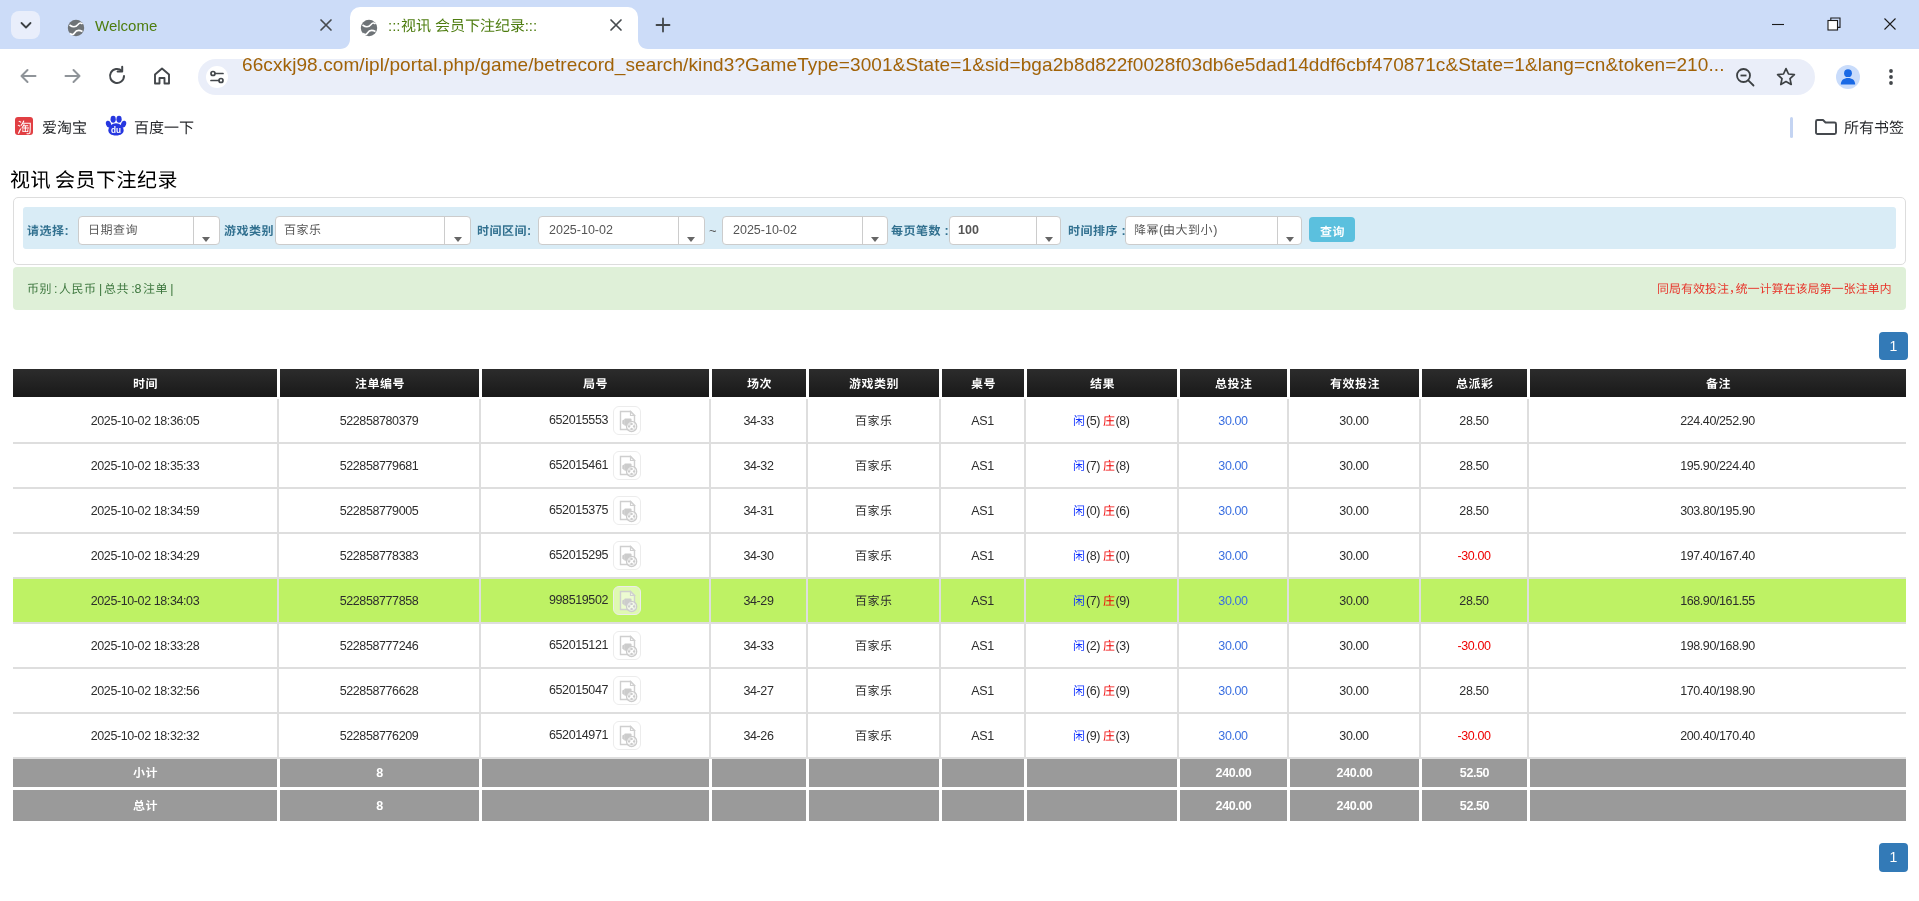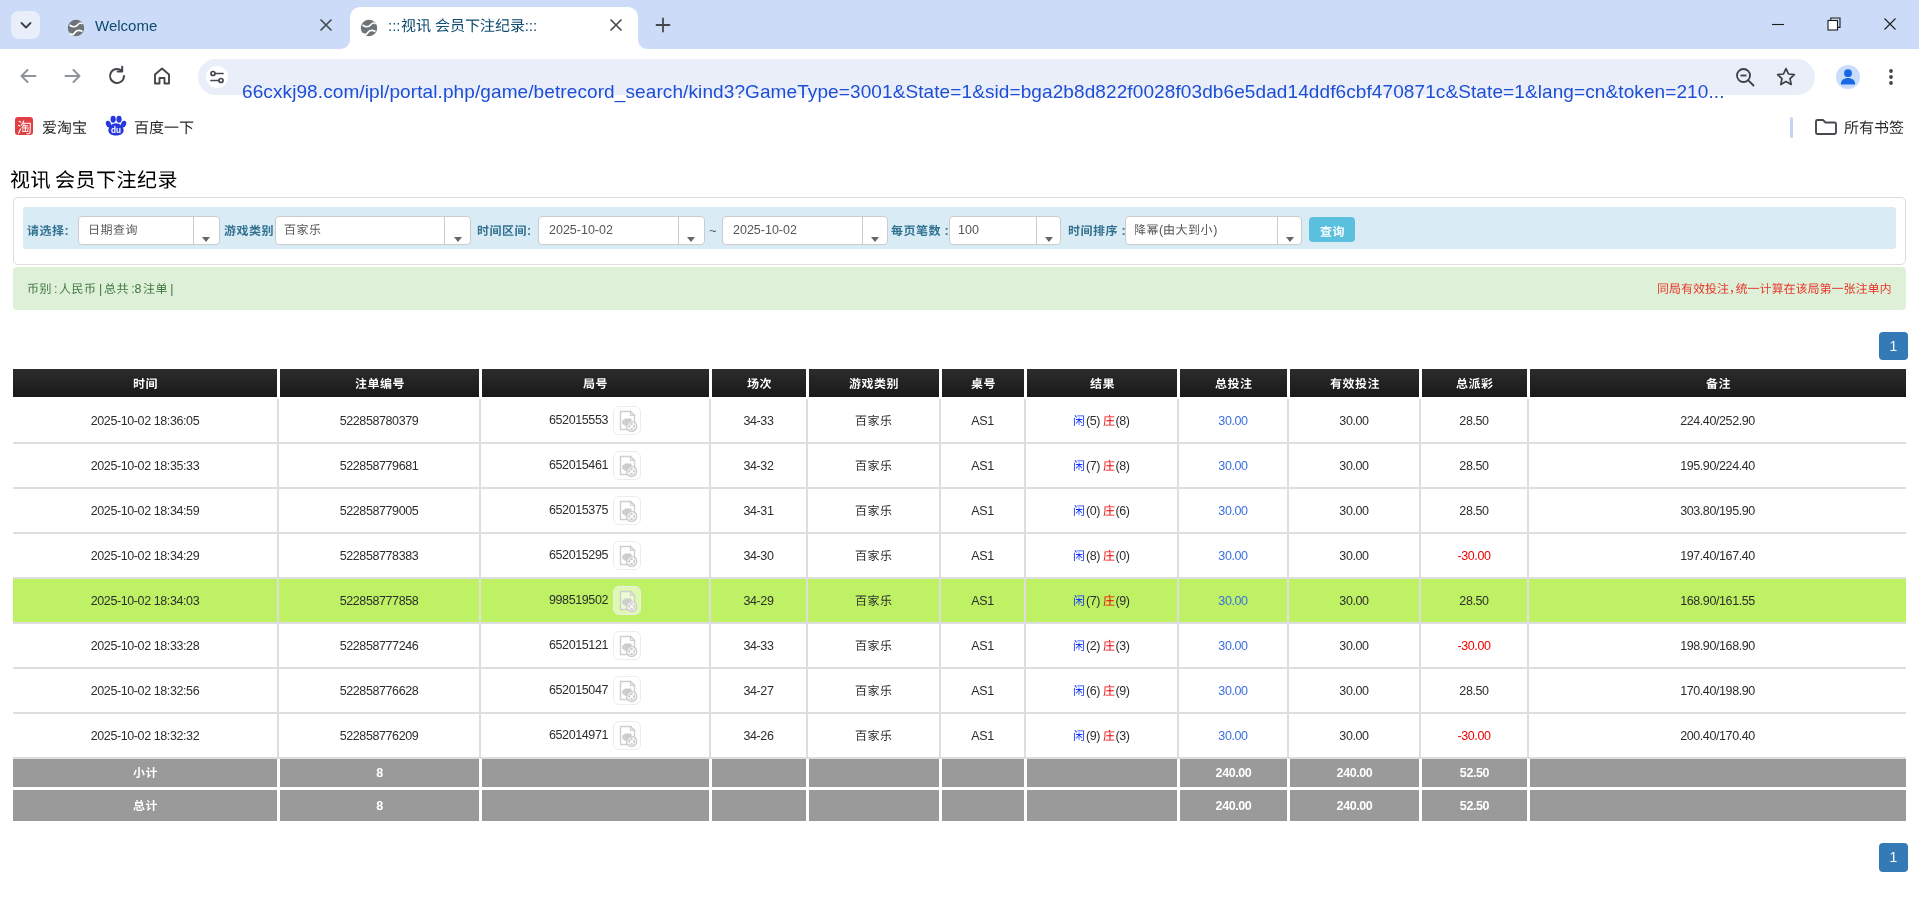--- a/index.html
+++ b/index.html
@@ -1,20 +1,20 @@
 <!DOCTYPE html>
 <html><head><meta charset="utf-8"><title>:::视讯 会员下注纪录:::</title>
 <style>
 * { margin:0; padding:0; }
 html,body { width:1919px; height:901px; overflow:hidden; }
 body { font-family:"Liberation Sans",sans-serif; background:#fff; position:relative; }
 .ab { position:absolute; }
 svg.cj { overflow:visible; fill:currentColor; }
-.ttxt { font-size:15px; color:#0c4a6e; }
-#url { left:242px; top:81px; font-size:19px; color:#1d4ed8; letter-spacing:0.1px; }
+.ttxt { font-size:15px; color:#4d7c0f; }
+#url { left:242px; top:54px; font-size:19px; color:#a16207; letter-spacing:0.1px; }
 .btxt { font-size:15px; color:#27292c; }
 .lbl { color:#31708f; font-size:12.5px; font-weight:bold; }
 .seltxt, .dtxt { font-size:12.5px; color:#555; }
 .gtxt { color:#3c763d; font-size:12.5px; letter-spacing:-0.2px; word-spacing:-1.2px; }
 .rtxt { color:#e8342a; font-size:12px; }
 #tbl { position:absolute; left:13px; top:369px; width:1893px; table-layout:fixed;
        border-collapse:separate; border-spacing:0; }
 #tbl th { background:linear-gradient(#2c2c2c,#191919); height:28px; border-bottom:2px solid #fff; border-left:3px solid #fff;
           text-align:center; vertical-align:middle; }
 #tbl th:first-child { border-left:none; }
@@ -318,21 +318,21 @@
 <span class="ab" style="left:871px;top:228px;"><svg class="caret" width="8" height="5" viewBox="0 0 8 5">
       <path d="M0 0 H8 L4 5 Z" fill="#666"></path>
     </svg></span>
 <span class="ab lbl" style="left:891px;top:224px;"><svg class="cj" width="50" height="11" viewBox="0 0 50 11">
       <use href="#b6BCF" transform="translate(0 11) scale(0.12 -0.12)"></use>
       <use href="#b9875" transform="translate(12.5 11) scale(0.12 -0.12)"></use>
       <use href="#b7B14" transform="translate(25 11) scale(0.12 -0.12)"></use>
       <use href="#b6570" transform="translate(37.5 11) scale(0.12 -0.12)"></use>
     </svg><b> :</b></span>
 <div class="ab" style="left:949px;top:216px;width:112px;height:29px;background:#fff;border:1px solid #ccc;border-radius:4px;box-sizing:border-box;"></div>
-<span class="ab seltxt" style="left:958px;top:223px;"><span class="dtxt">100</span></span>
+<span class="ab seltxt" style="left:958px;top:223px;font-weight:bold;"><span class="dtxt">100</span></span>
 <div class="ab" style="left:1036px;top:217px;width:1px;height:27px;background:#ccc;"></div>
 <span class="ab" style="left:1044.5px;top:228px;"><svg class="caret" width="8" height="5" viewBox="0 0 8 5">
       <path d="M0 0 H8 L4 5 Z" fill="#666"></path>
     </svg></span>
 <span class="ab lbl" style="left:1068px;top:224px;"><svg class="cj" width="50" height="11" viewBox="0 0 50 11">
       <use href="#b65F6" transform="translate(0 11) scale(0.12 -0.12)"></use>
       <use href="#b95F4" transform="translate(12.5 11) scale(0.12 -0.12)"></use>
       <use href="#b6392" transform="translate(25 11) scale(0.12 -0.12)"></use>
       <use href="#b5E8F" transform="translate(37.5 11) scale(0.12 -0.12)"></use>
     </svg><b> :</b></span>

